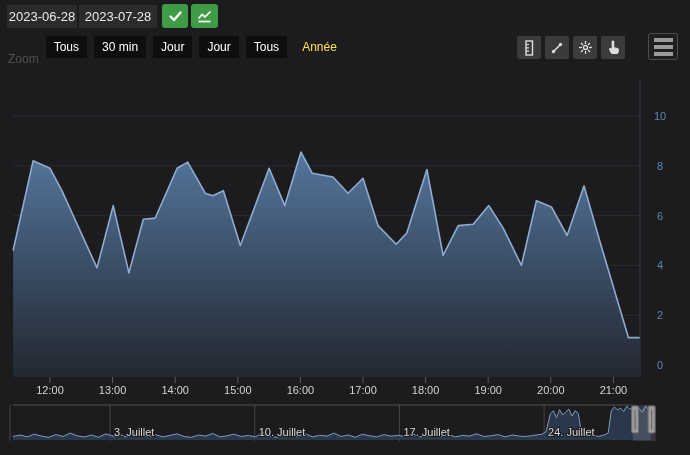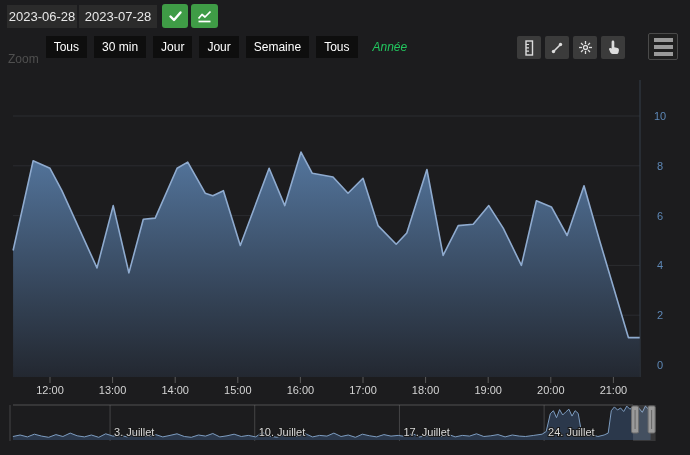--- a/index.html
+++ b/index.html
@@ -20,21 +20,21 @@
     background:#3f9c46;display:flex;align-items:center;justify-content:center;
     cursor:pointer;padding:0;
   }
   
   .zoom-row{position:absolute;top:36px;left:8px;height:22px;display:flex;align-items:center;}
   .zoom-label{color:#4f4f4f;font-size:12px;margin-right:7px;margin-top:24px;}
   .zbtn{
     background:#0e0e0e;color:#fff;font-size:12px;border:0;border-radius:0;
     padding:4px 8px;margin-right:7px;cursor:pointer;font-family:"Liberation Sans",sans-serif;
   }
-  .zbtn.disabled{background:transparent;color:#22c55e;cursor:default;font-style:italic;}
+  .zbtn.disabled{background:transparent;color:#fde047;cursor:default;}
   .icon-row{position:absolute;top:36px;left:517px;display:flex;}
   .ibtn{
     width:24px;height:23px;background:#3b3b3b;border:0;border-radius:2px;
     margin-right:4px;display:flex;align-items:center;justify-content:center;
     cursor:pointer;padding:0;
   }
   .menu-btn{
     position:absolute;top:33px;left:648px;width:30px;height:27px;
     background:#1f1f1f;border:1px solid #4a4a4a;border-radius:2px;cursor:pointer;
     display:flex;flex-direction:column;align-items:center;justify-content:center;padding:0;
@@ -127,21 +127,20 @@
     </span>
   </button>
 </div>
 
 <div class="ui zoom-row">
   <span class="zoom-label">Zoom</span>
   <button class="zbtn">Tous</button>
   <button class="zbtn">30 min</button>
   <button class="zbtn">Jour</button>
   <button class="zbtn">Jour</button>
-  <button class="zbtn">Semaine</button>
   <button class="zbtn">Tous</button>
   <button class="zbtn disabled">Année</button>
 </div>
 
 <div class="ui icon-row">
   <button class="ibtn">
     <span style="display:flex;">
       <svg width="14" height="16" viewBox="0 0 14 16">
           <rect x="4" y="1" width="6.5" height="14" fill="none" stroke="#ddd" stroke-width="1.4"></rect>
           <path d="M4 4.5 h3 M4 7.8 h3 M4 11.1 h3" stroke="#ddd" stroke-width="1.2"></path>

